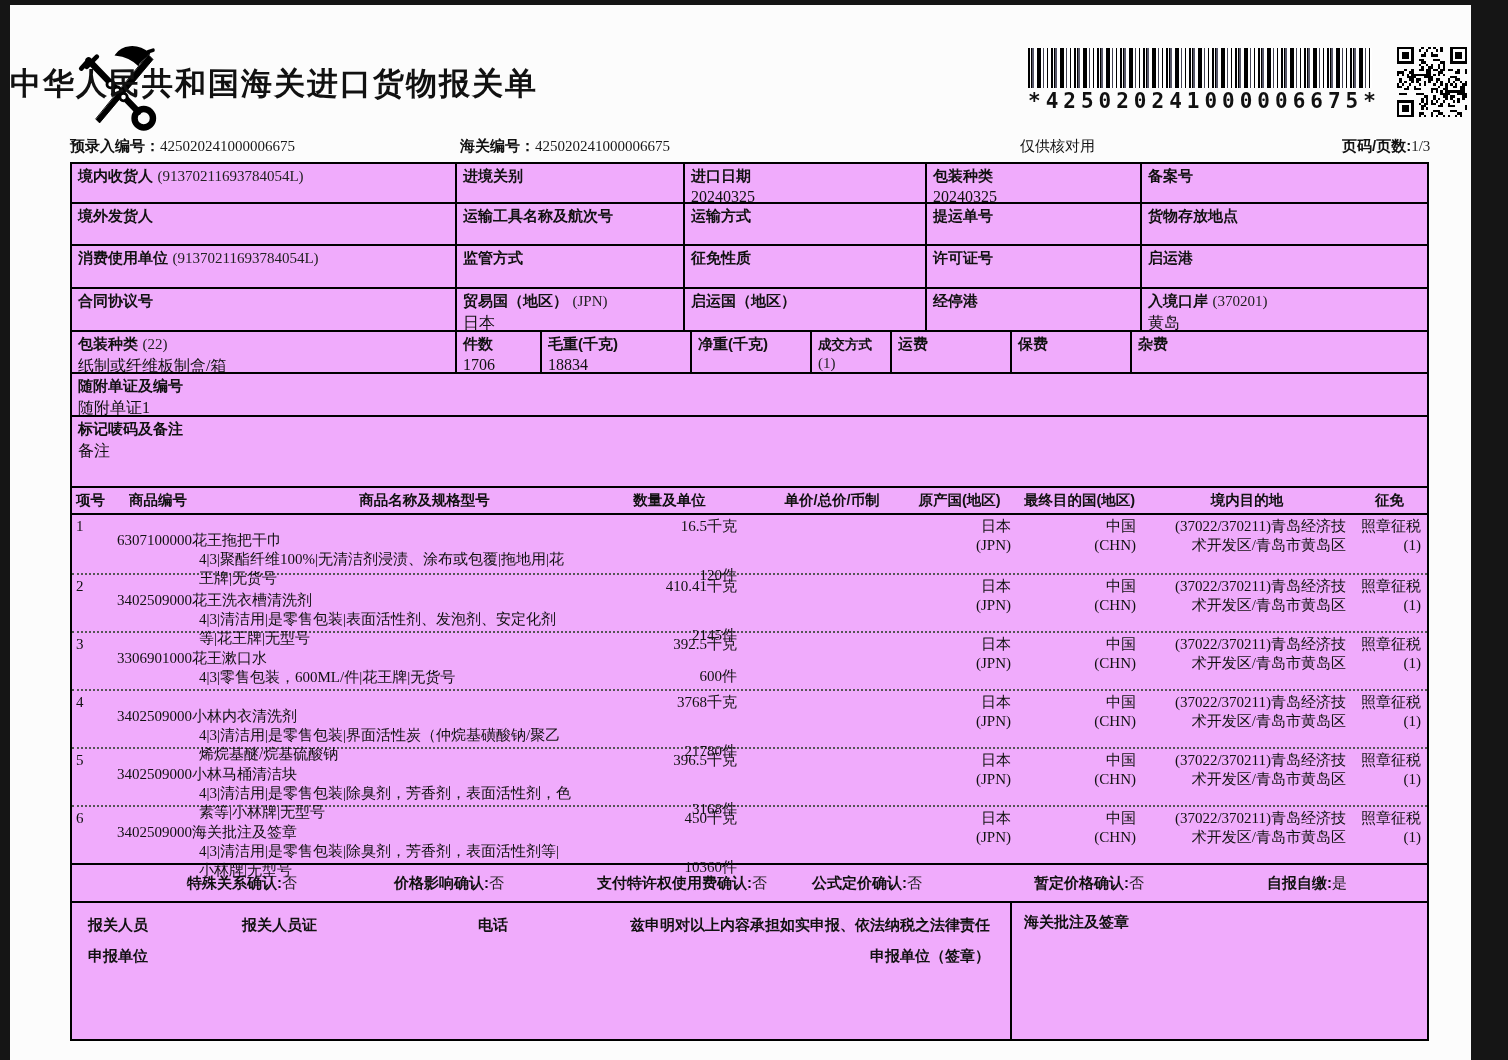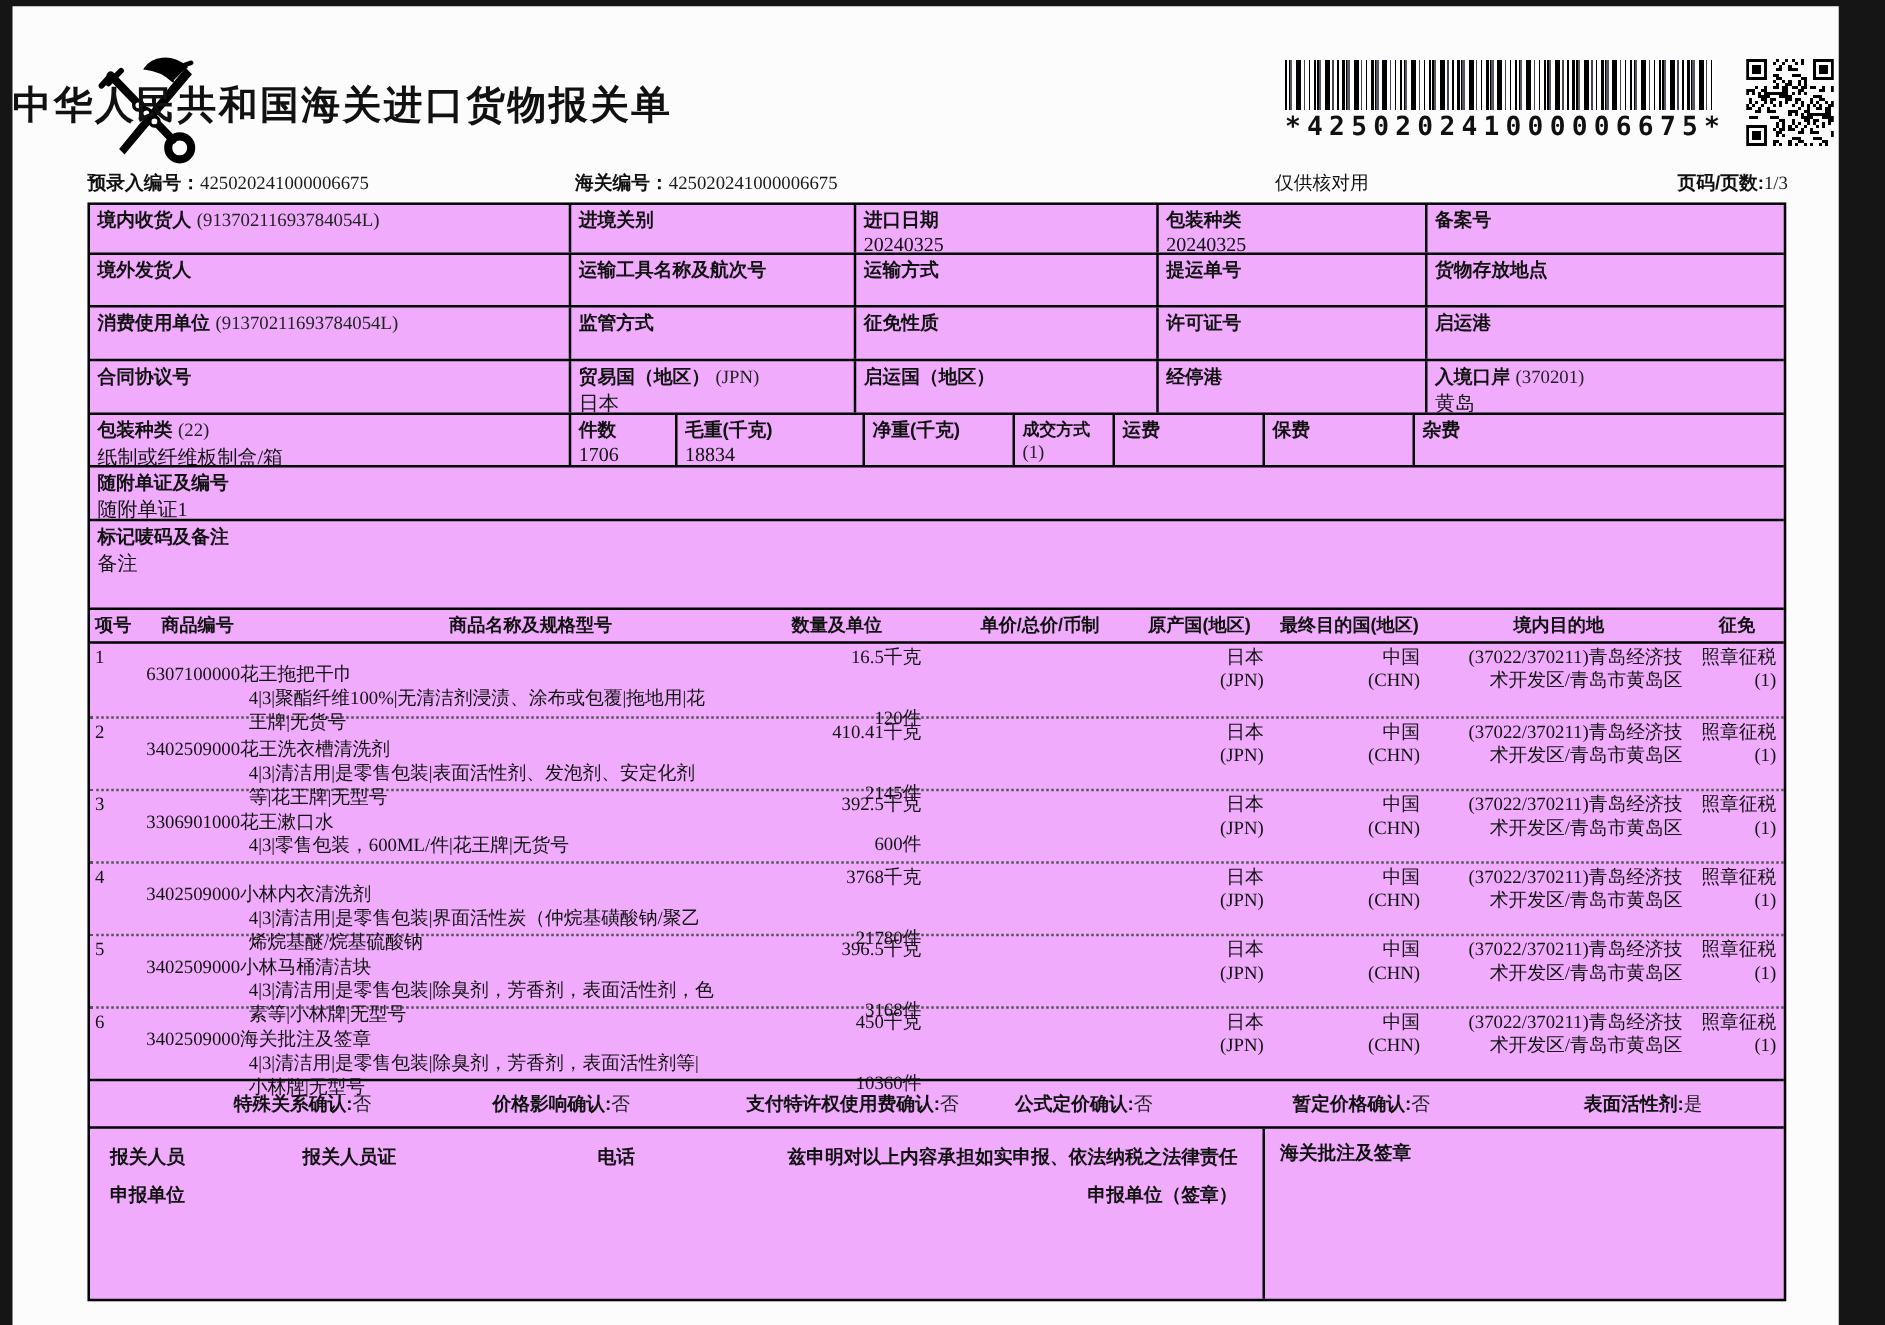--- a/index.html
+++ b/index.html
@@ -583,21 +583,21 @@
     </div>
   </div>
 </div>
 
     <div class="confirm">
       <span class="item ci0"><b>特殊关系确认:</b><span class="code">否</span></span>
       <span class="item ci1"><b>价格影响确认:</b><span class="code">否</span></span>
       <span class="item ci2"><b>支付特许权使用费确认:</b><span class="code">否</span></span>
       <span class="item ci3"><b>公式定价确认:</b><span class="code">否</span></span>
       <span class="item ci4"><b>暂定价格确认:</b><span class="code">否</span></span>
-      <span class="item ci5"><b>表面活性剂:</b><span class="code">是</span></span>
+      <span class="item ci5"><b>自报自缴:</b><span class="code">是</span></span>
     </div>
 
     <div class="footer">
       <div class="f-left">
         <span class="fl fl-a">报关人员</span>
         <span class="fl fl-b">报关人员证</span>
         <span class="fl fl-c">电话</span>
         <span class="fl fl-decl">兹申明对以上内容承担如实申报、依法纳税之法律责任</span>
         <span class="fl fl-unit">申报单位</span>
         <span class="fl fl-sign">申报单位（签章）</span>

